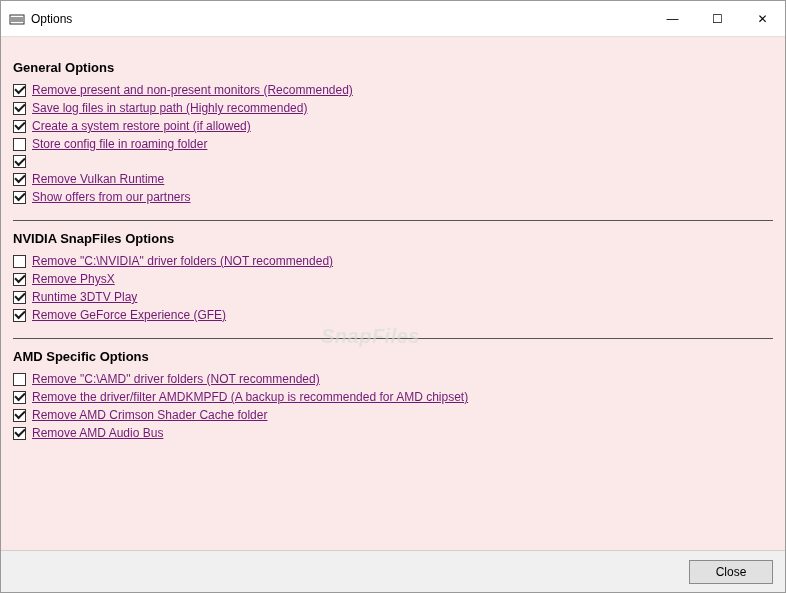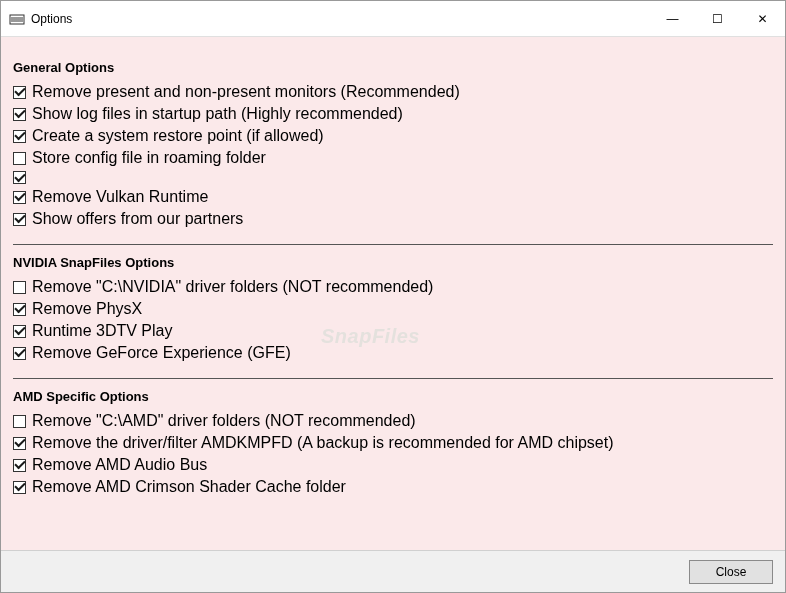--- a/index.html
+++ b/index.html
@@ -66,21 +66,21 @@
   flex-shrink: 0;
   cursor: pointer;
 }
 .checkbox.checked::after {
   content: "";
   width: 8px; height: 4px;
   border-left: 2px solid #1a1a1a;
   border-bottom: 2px solid #1a1a1a;
   transform: rotate(-45deg) translate(1px, -1px);
 }
-.option-label { font-size: 16px; color: #000000; }
+.option-label { font-size: 12px; color: #701a75; text-decoration: underline; }
 .divider {
   height: 1px;
   background: #555;
   margin: 14px 0 6px 0;
 }
 .footer {
   height: 42px;
   background: #f0f0f0;
   border-top: 1px solid #d0d0d0;
   display: flex;
@@ -138,21 +138,21 @@
 
   <div class="section">
     <div class="section-title">General Options</div>
     <div id="general-options">
         <div class="option-row">
           <span class="checkbox checked"></span>
           <span class="option-label">Remove present and non-present monitors (Recommended)</span>
         </div>
         <div class="option-row">
           <span class="checkbox checked"></span>
-          <span class="option-label">Show log files in startup path (Highly recommended)</span>
+          <span class="option-label">Save log files in startup path (Highly recommended)</span>
         </div>
         <div class="option-row">
           <span class="checkbox checked"></span>
           <span class="option-label">Create a system restore point (if allowed)</span>
         </div>
         <div class="option-row">
           <span class="checkbox"></span>
           <span class="option-label">Store config file in roaming folder</span>
         </div>
         <div class="option-row">
@@ -201,25 +201,25 @@
         <div class="option-row">
           <span class="checkbox"></span>
           <span class="option-label">Remove "C:\AMD" driver folders (NOT recommended)</span>
         </div>
         <div class="option-row">
           <span class="checkbox checked"></span>
           <span class="option-label">Remove the driver/filter AMDKMPFD (A backup is recommended for AMD chipset)</span>
         </div>
         <div class="option-row">
           <span class="checkbox checked"></span>
+          <span class="option-label">Remove AMD Crimson Shader Cache folder</span>
+        </div>
+        <div class="option-row">
+          <span class="checkbox checked"></span>
           <span class="option-label">Remove AMD Audio Bus</span>
-        </div>
-        <div class="option-row">
-          <span class="checkbox checked"></span>
-          <span class="option-label">Remove AMD Crimson Shader Cache folder</span>
         </div>
       </div>
   </div>
 
 </div>
 
 <div class="footer">
   <div class="close-btn">Close</div>
 </div>
 

